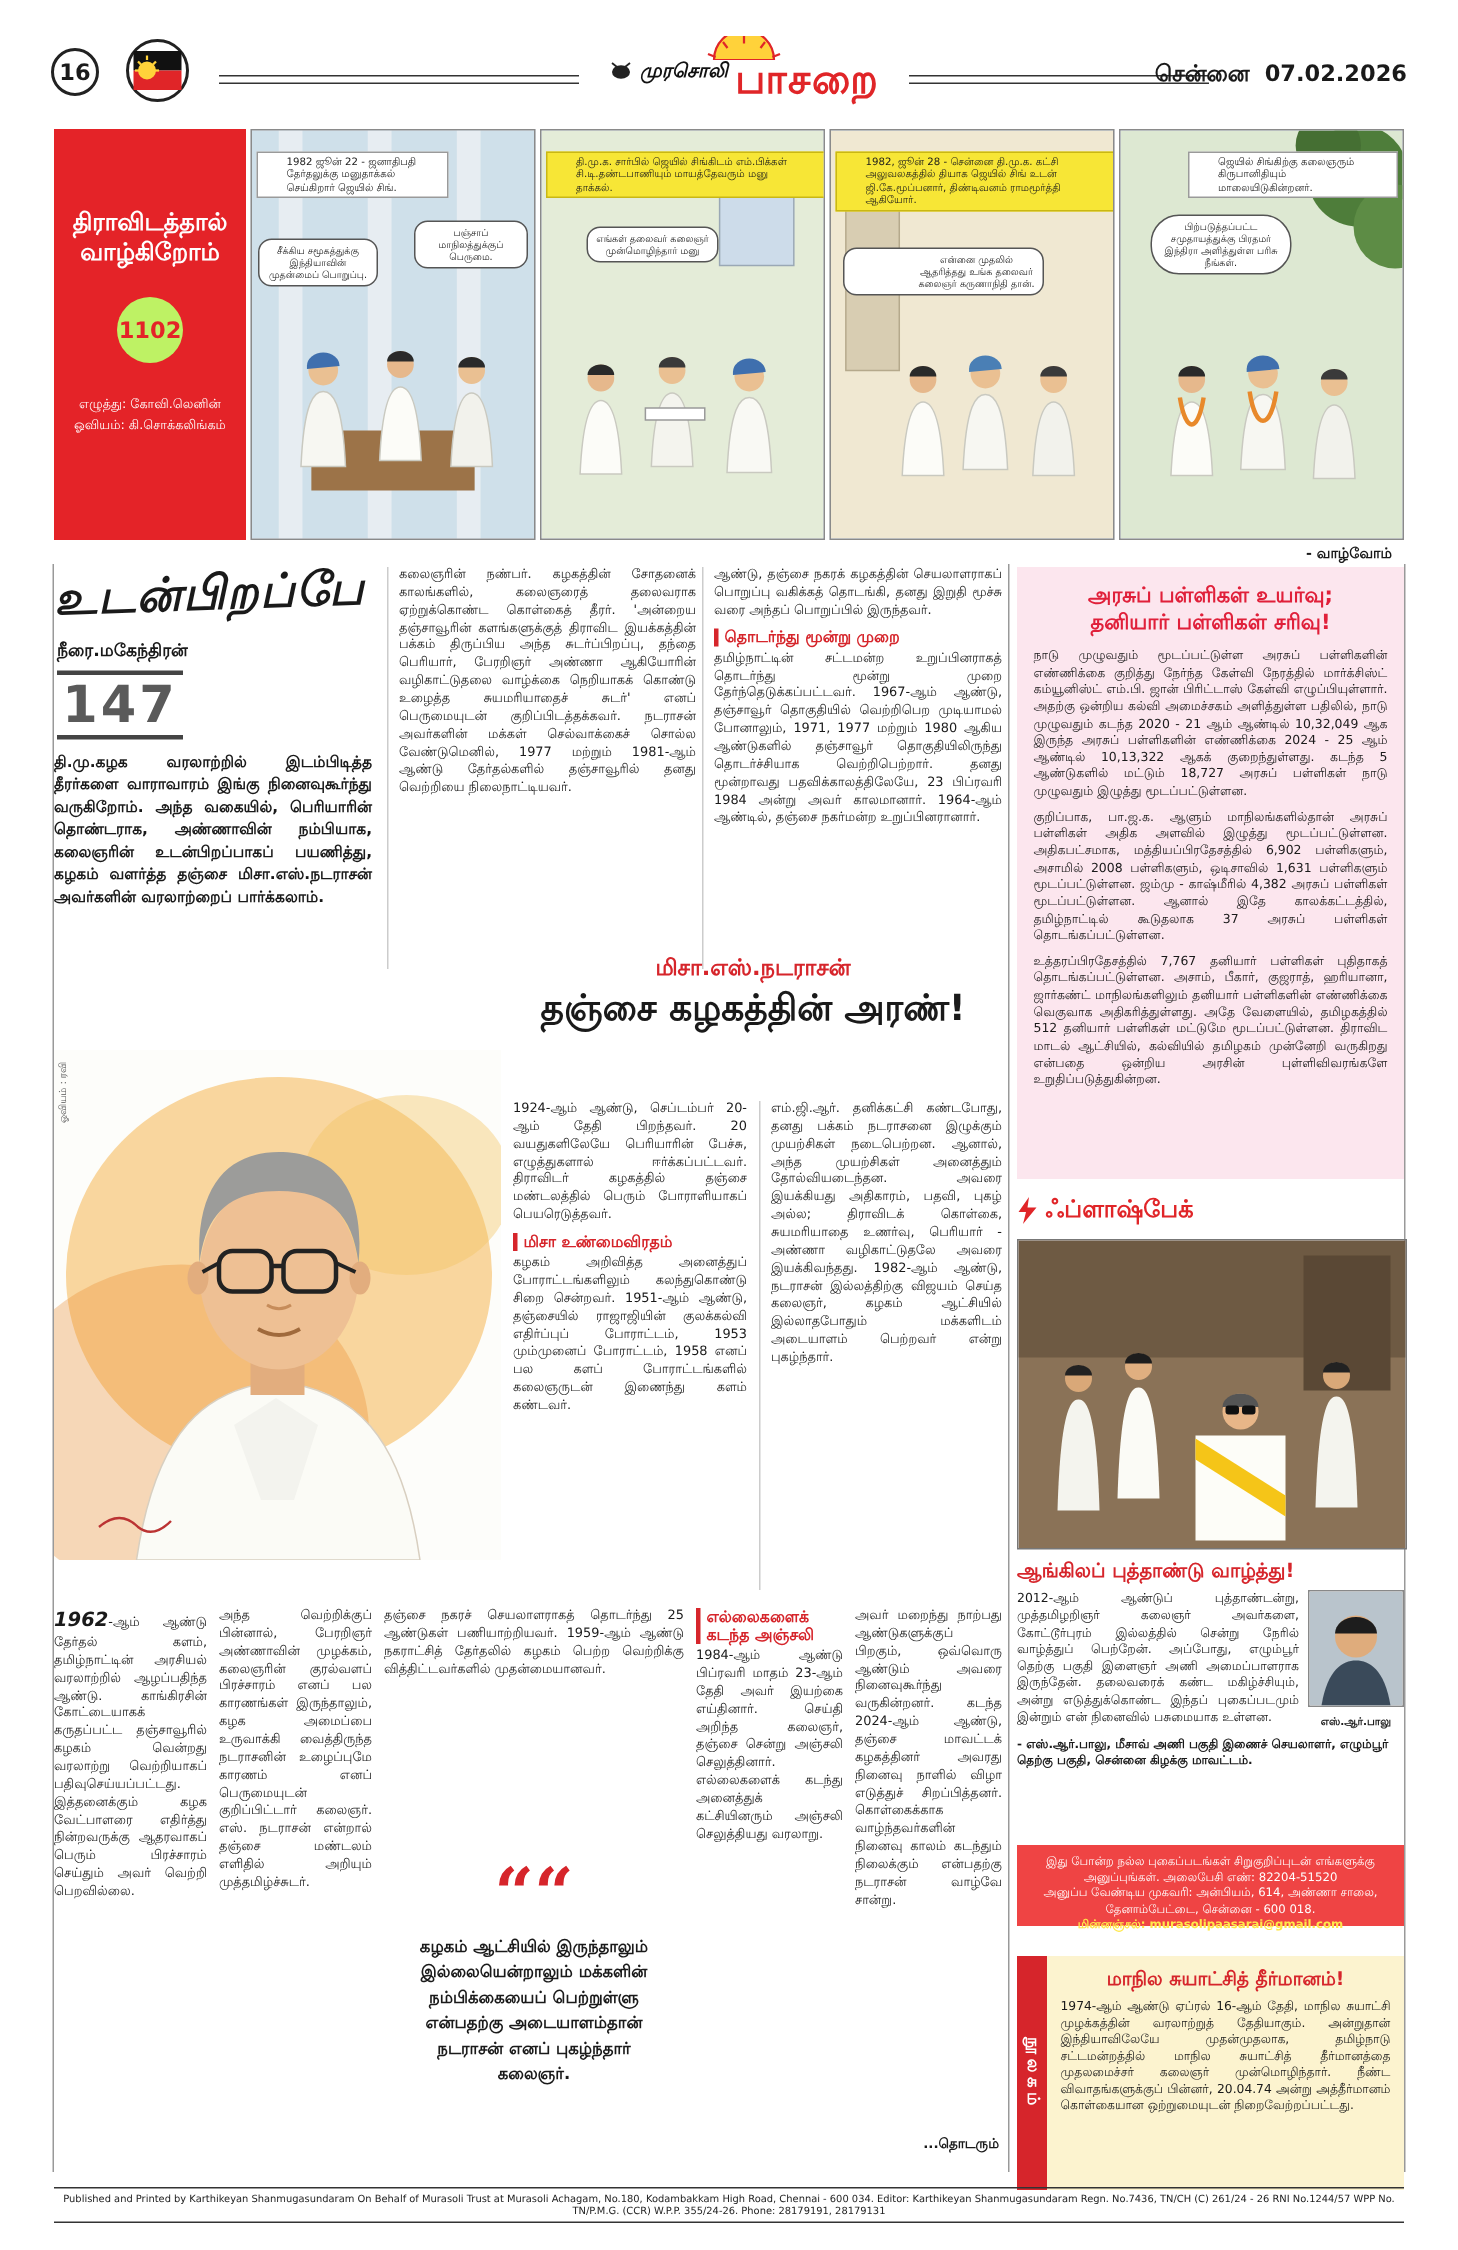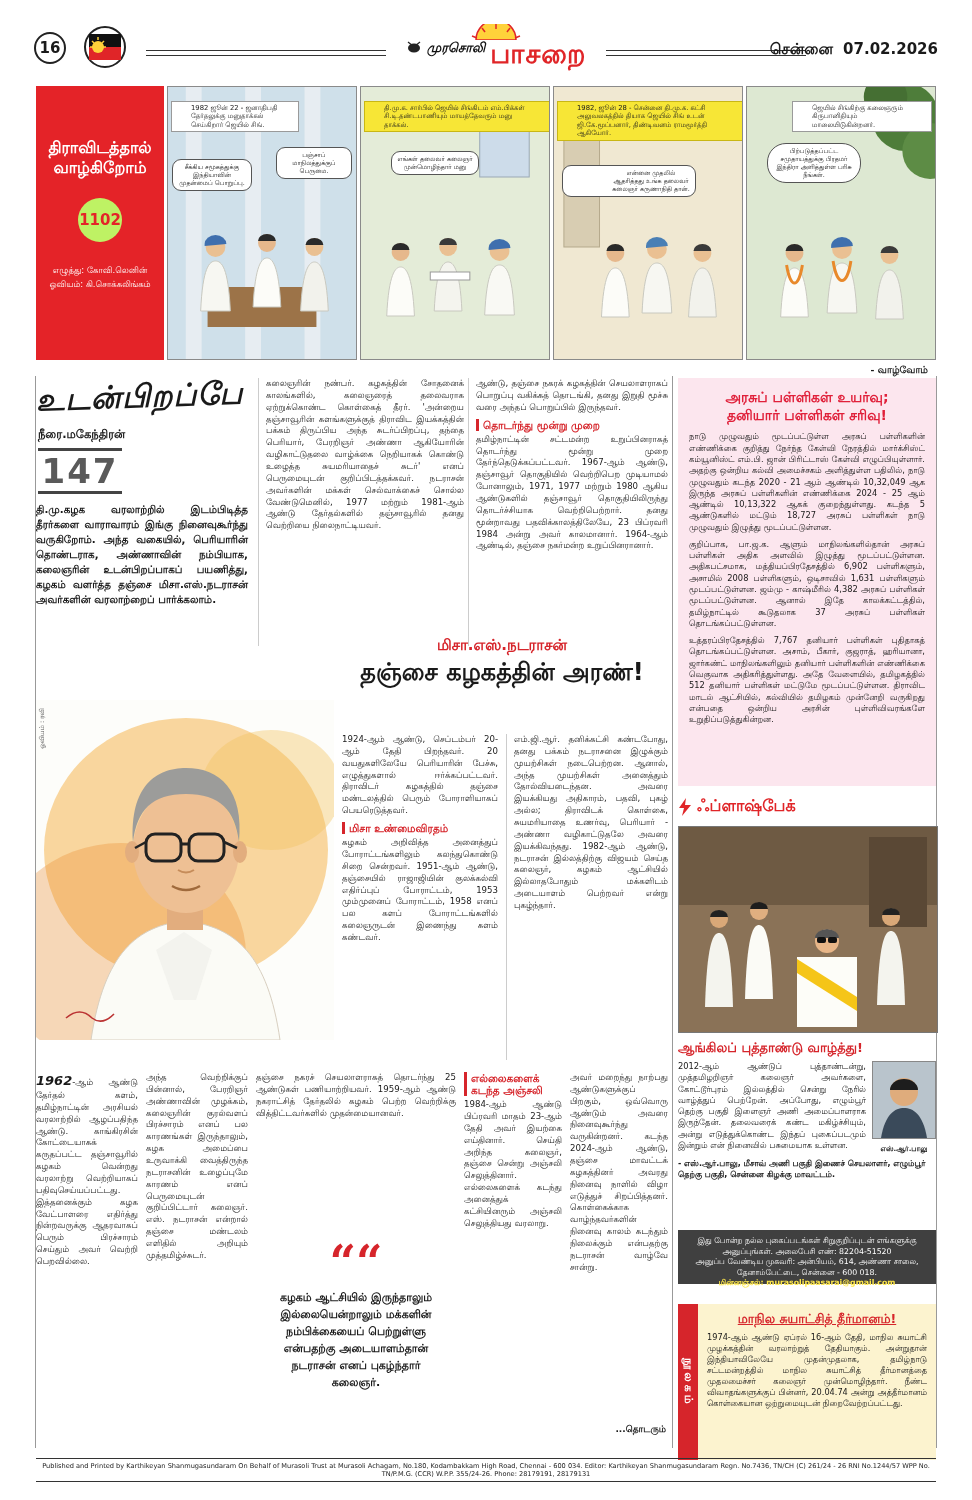--- a/index.html
+++ b/index.html
@@ -79,28 +79,28 @@
          color:#e02528;font-weight:bold;font-size:16px;}
   .fbphoto{position:absolute;left:0;top:448px;width:258px;height:205px;border:1px solid #777;overflow:hidden;}
   .greet{position:absolute;left:0;top:662px;width:258px;height:184px;overflow:hidden;}
   .greet .gtitle{color:#d6252b;font-weight:bold;font-size:13px;margin-bottom:4px;}
   .gwrap{display:flex;gap:6px;}
   .gtext{flex:1;font-size:8.3px;line-height:1.36;text-align:justify;}
   .gphoto{width:64px;}
   .gphoto .ph{width:62px;height:76px;border:1px solid #888;overflow:hidden;}
   .gphoto .pc{font-size:7px;text-align:center;margin-top:2px;font-weight:bold;}
   .gsign{font-size:8px;font-weight:bold;text-align:left;margin-top:5px;line-height:1.35;}
-  .contact{position:absolute;left:0;top:852px;width:258px;height:54px;background:#404040;color:#fff;
+  .contact{position:absolute;left:0;top:852px;width:258px;height:54px;background:#ef4444;color:#fff;
            font-size:7.8px;line-height:1.35;text-align:center;padding:6px 8px;box-sizing:border-box;}
   .contact .email{color:#ffe84a;font-weight:bold;}
   .yellowbox{position:absolute;left:0;top:926px;width:258px;height:156px;display:flex;}
   .ystrip{width:20px;background:#d6252b;color:#fff;font-size:11px;font-weight:bold;
           writing-mode:vertical-rl;text-align:center;line-height:20px;letter-spacing:3px;}
   .ybody{flex:1;background:#fcf3cf;padding:7px 9px;box-sizing:border-box;overflow:hidden;}
-  .ybody .ytitle{color:#d6252b;font-weight:bold;font-size:12.5px;text-align:center;margin-bottom:4px;text-decoration:underline;}
+  .ybody .ytitle{color:#d6252b;font-weight:bold;font-size:12.5px;text-align:center;margin-bottom:4px;}
   .ybody .btxt{font-size:8.2px;line-height:1.35;}
   
   .footer{position:absolute;top:1458px;left:36px;width:900px;border-top:1px solid #333;border-bottom:1px solid #333;
           font-size:6.6px;text-align:center;padding:3px 0;color:#222;}
 </style>
 </head>
 <body>
 
 <div class="page">
 

